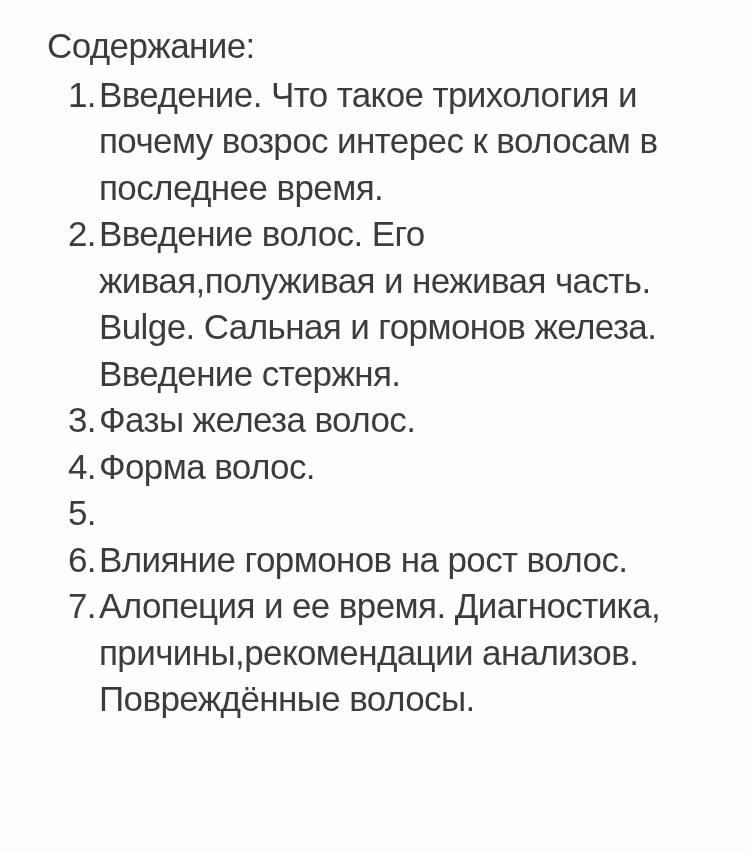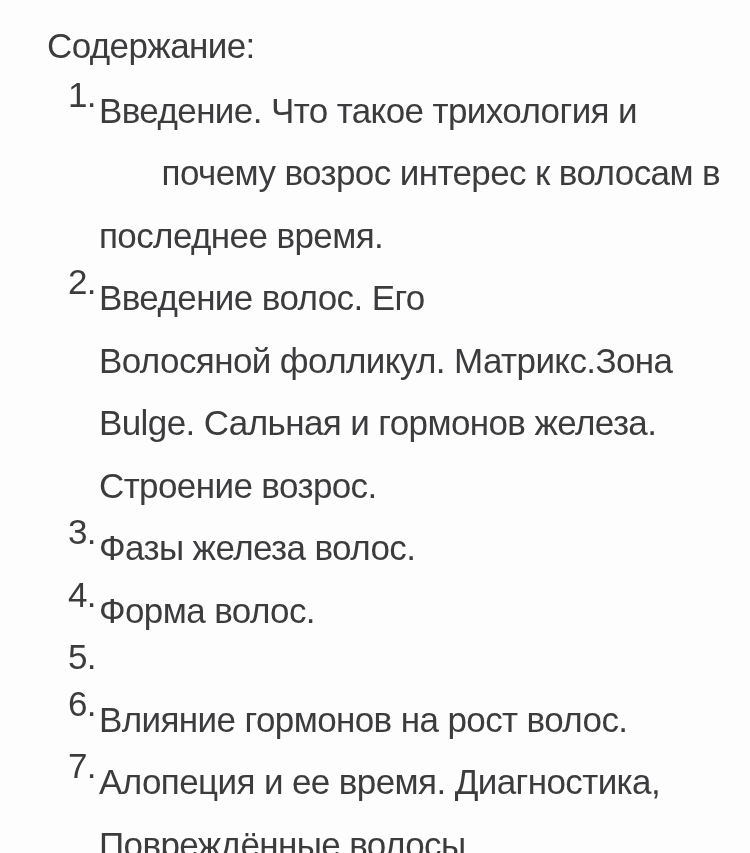--- a/index.html
+++ b/index.html
@@ -13,21 +13,21 @@
     overflow: hidden;
     font-family: "Liberation Sans", sans-serif;
     color: #3c3c3e;
     letter-spacing: -0.6px;
     -webkit-font-smoothing: antialiased;
   }
   .page {
     box-sizing: border-box;
     width: 750px;
     height: 853px;
-    padding: 23px 30px 0 47px;
+    padding: 23px 12px 0 47px;
   }
   .page-title {
     margin: 0;
     font-size: 35px;
     font-weight: 400;
     line-height: 46.5px;
   }
   .toc-list {
     list-style: none;
     margin: 2px 0 0 0;
@@ -43,44 +43,43 @@
     flex: 0 0 31px;
     margin-left: 21px;
     white-space: nowrap;
   }
   .toc-item .txt {
     flex: 1 1 auto;
     min-width: 0;
   }
   .toc-line {
     white-space: nowrap;
-    margin-top: 16px;
   }
 </style>
 </head>
 <body style="background: rgb(253, 253, 253); color: rgb(60, 60, 62);">
 
 <div class="page">
   <h1 class="page-title">Содержание:</h1>
   <ol class="toc-list" id="toc-list">
       <li class="toc-item">
         <span class="num">1.</span>
         <span class="txt">
           <span class="toc-line" style="display: block;">Введение. Что такое трихология и</span>
-          <span class="toc-line" style="display: block; text-align: right;">почему возрос интерес к волосам в</span>
+          <span class="toc-line" style="display: block;">почему возрос интерес к волосам в</span>
           <span class="toc-line" style="display: block;">последнее время.</span>
         </span>
       </li>
       <li class="toc-item">
         <span class="num">2.</span>
         <span class="txt">
           <span class="toc-line" style="display: block;">Введение волос. Его</span>
-          <span class="toc-line" style="display: block;">Волосяной фолликул. Матрикс.Зона</span>
+          <span class="toc-line" style="display: block;">живая,полуживая и неживая часть.</span>
           <span class="toc-line" style="display: block;">Bulge. Сальная и гормонов железа.</span>
-          <span class="toc-line" style="display: block;">Строение возрос.</span>
+          <span class="toc-line" style="display: block;">Введение стержня.</span>
         </span>
       </li>
       <li class="toc-item">
         <span class="num">3.</span>
         <span class="txt">
           <span class="toc-line" style="display: block;">Фазы железа волос.</span>
         </span>
       </li>
       <li class="toc-item">
         <span class="num">4.</span>
@@ -96,17 +95,18 @@
       <li class="toc-item">
         <span class="num">6.</span>
         <span class="txt">
           <span class="toc-line" style="display: block;">Влияние гормонов на рост волос.</span>
         </span>
       </li>
       <li class="toc-item">
         <span class="num">7.</span>
         <span class="txt">
           <span class="toc-line" style="display: block;">Алопеция и ее время. Диагностика,</span>
+          <span class="toc-line" style="display: block;">причины,рекомендации анализов.</span>
           <span class="toc-line" style="display: block;">Повреждённые волосы.</span>
         </span>
       </li>
     </ol>
 </div>
 
 </body></html>

